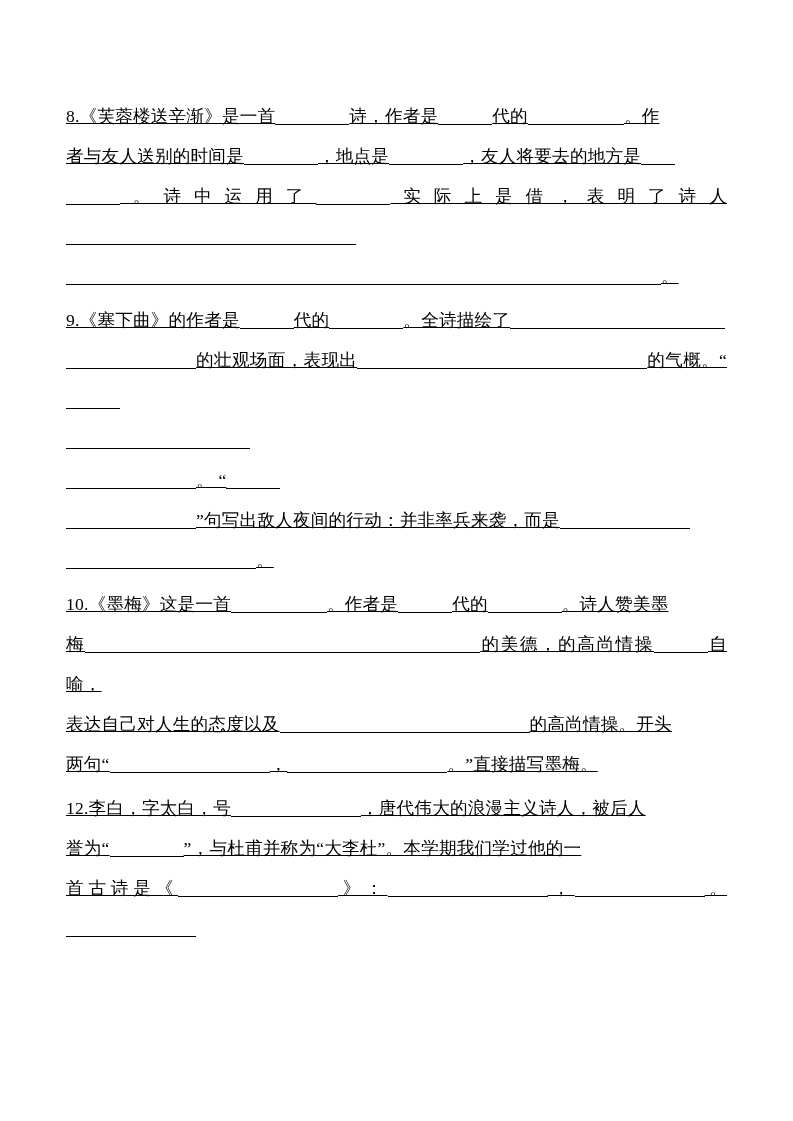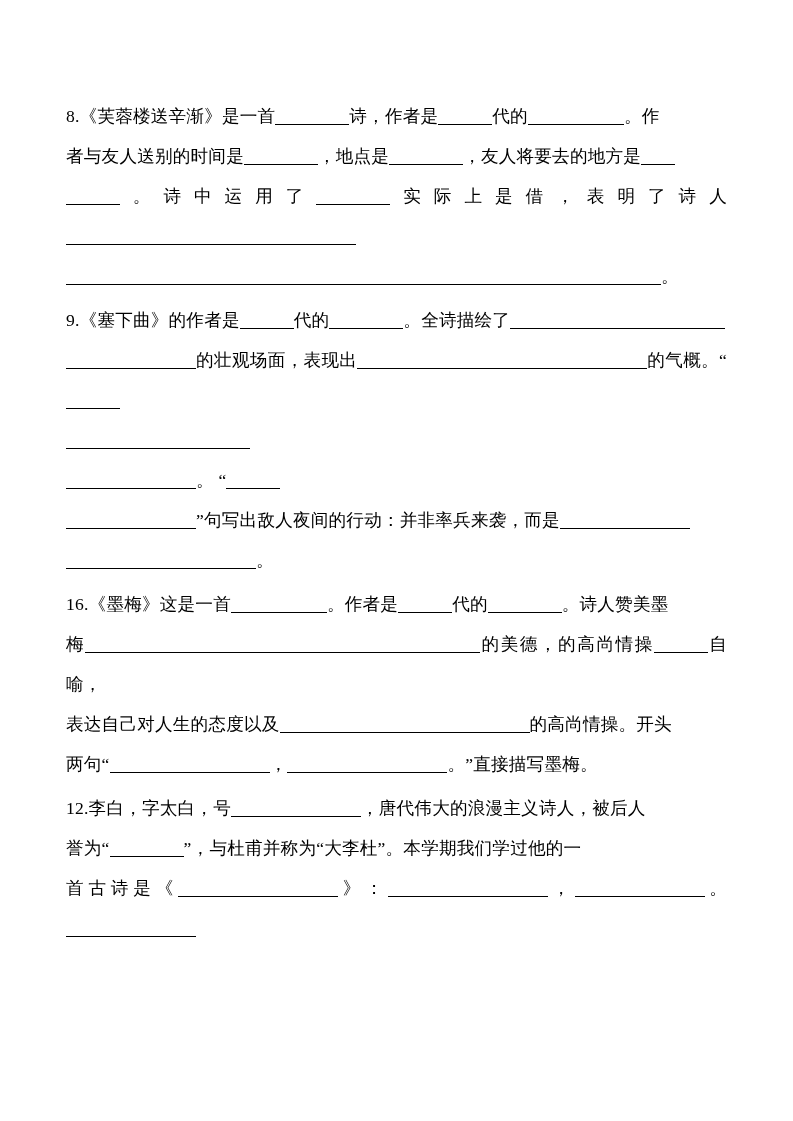--- a/index.html
+++ b/index.html
@@ -23,20 +23,21 @@
   }
   .doc {
     font-size: 17.6px;
     line-height: 40px;
   }
   .q {
     margin: 0 0 4px 0;
     text-align: justify;
     text-justify: inter-ideograph;
     letter-spacing: 0.2px;
+    text-decoration: underline;
   }
   .q:last-child { margin-bottom: 0; }
   .u {
     display: inline-block;
     border-bottom: 1.3px solid #000;
     vertical-align: -3px;
     height: 19px;
   }
   .u.s   { width: 34px; }
   .u.m   { width: 54px; }
@@ -67,21 +68,21 @@
     <p class="q">
       <span>9.《塞下曲》的作者是</span><span class="u m"></span><span>代的</span><span class="u l"></span><span>。全诗描绘了</span><span class="u w3"></span><br>
       <span class="u xxl"></span><span>的壮观场面，表现出</span><span class="u w5"></span><span>的气概。“</span><span class="u m"></span><br>
       <span class="u xxl"></span><span class="u m"></span><br>
       <span class="u xxl"></span><span>。 “</span><span class="u m"></span><br>
       <span class="u xxl"></span><span>”句写出敌人夜间的行动：并非率兵来袭，而是</span><span class="u xxl"></span><br>
       <span class="u w2"></span><span>。</span>
     </p>
 
     <p class="q">
-      <span>16.《墨梅》这是一首</span><span class="u xl"></span><span>。作者是</span><span class="u m"></span><span>代的</span><span class="u l"></span><span>。诗人赞美墨</span><br>
+      <span>10.《墨梅》这是一首</span><span class="u xl"></span><span>。作者是</span><span class="u m"></span><span>代的</span><span class="u l"></span><span>。诗人赞美墨</span><br>
       <span>梅</span><span class="u w7"></span><span>的美德，的高尚情操</span><span class="u m"></span><span>自喻，</span><br>
       <span>表达自己对人生的态度以及</span><span class="u w4"></span><span>的高尚情操。开头</span><br>
       <span>两句“</span><span class="u w1"></span><span>，</span><span class="u w1"></span><span>。”直接描写墨梅。</span>
     </p>
 
 
     <p class="q">
       <span>12.李白，字太白，号</span><span class="u xxl"></span><span>，唐代伟大的浪漫主义诗人，被后人</span><br>
       <span>誉为“</span><span class="u l"></span><span>”，与杜甫并称为“大李杜”。本学期我们学过他的一</span><br>
       <span>首古诗是《</span><span class="u w1"></span><span>》：</span><span class="u w1"></span><span>，</span><span class="u xxl"></span><span>。</span><span class="u xxl"></span><br>

